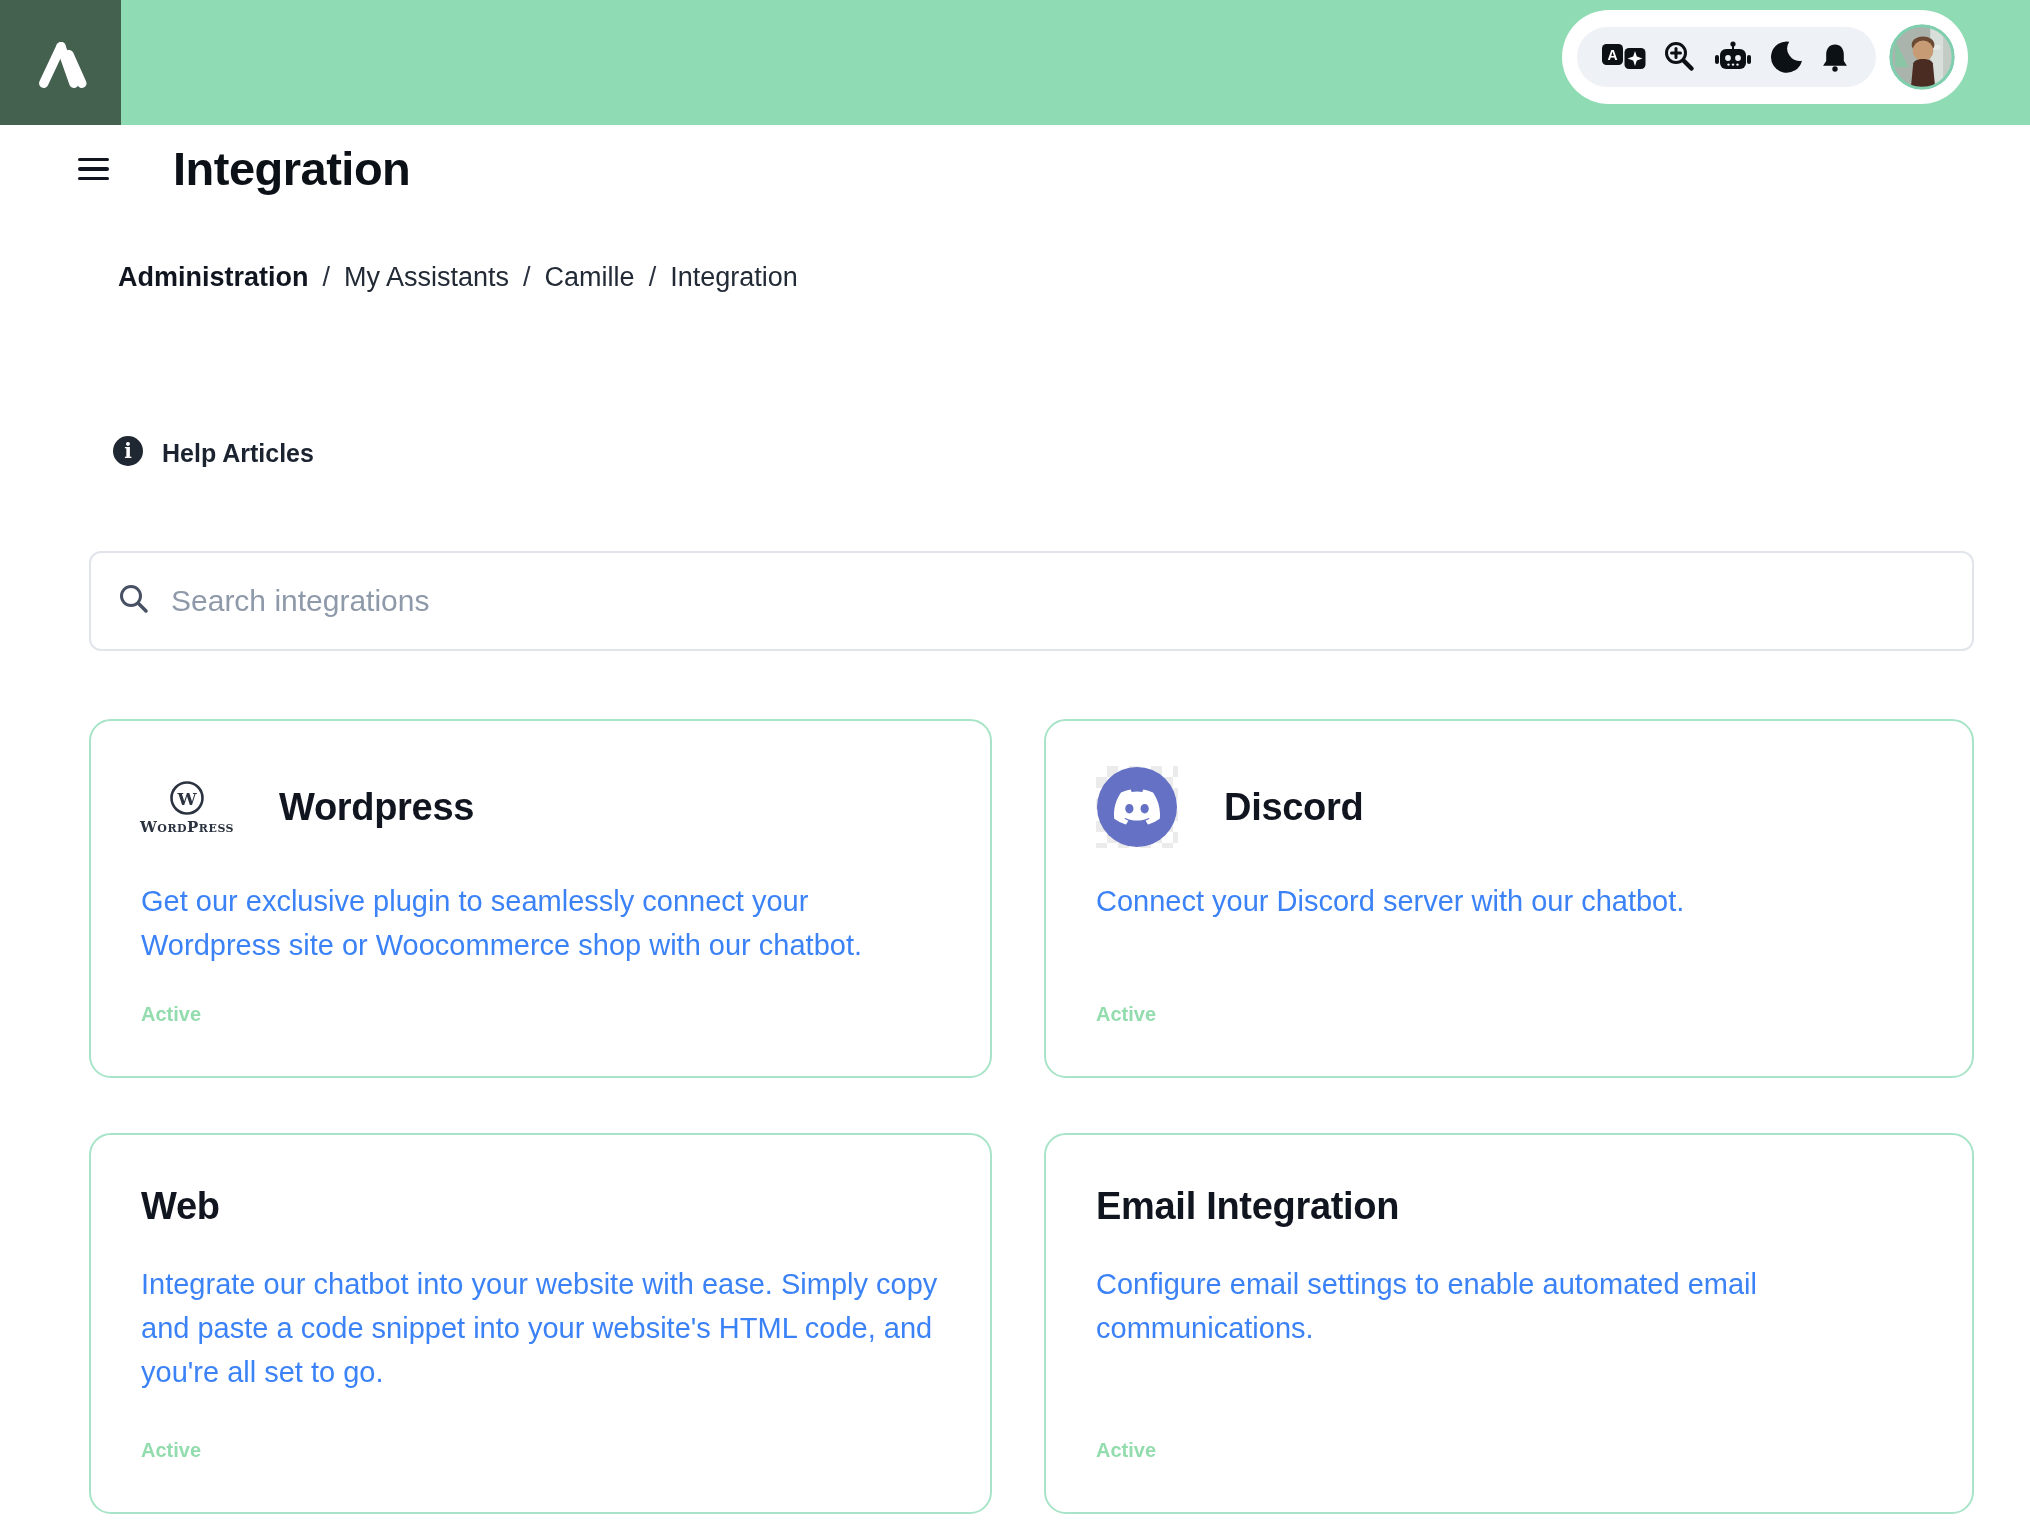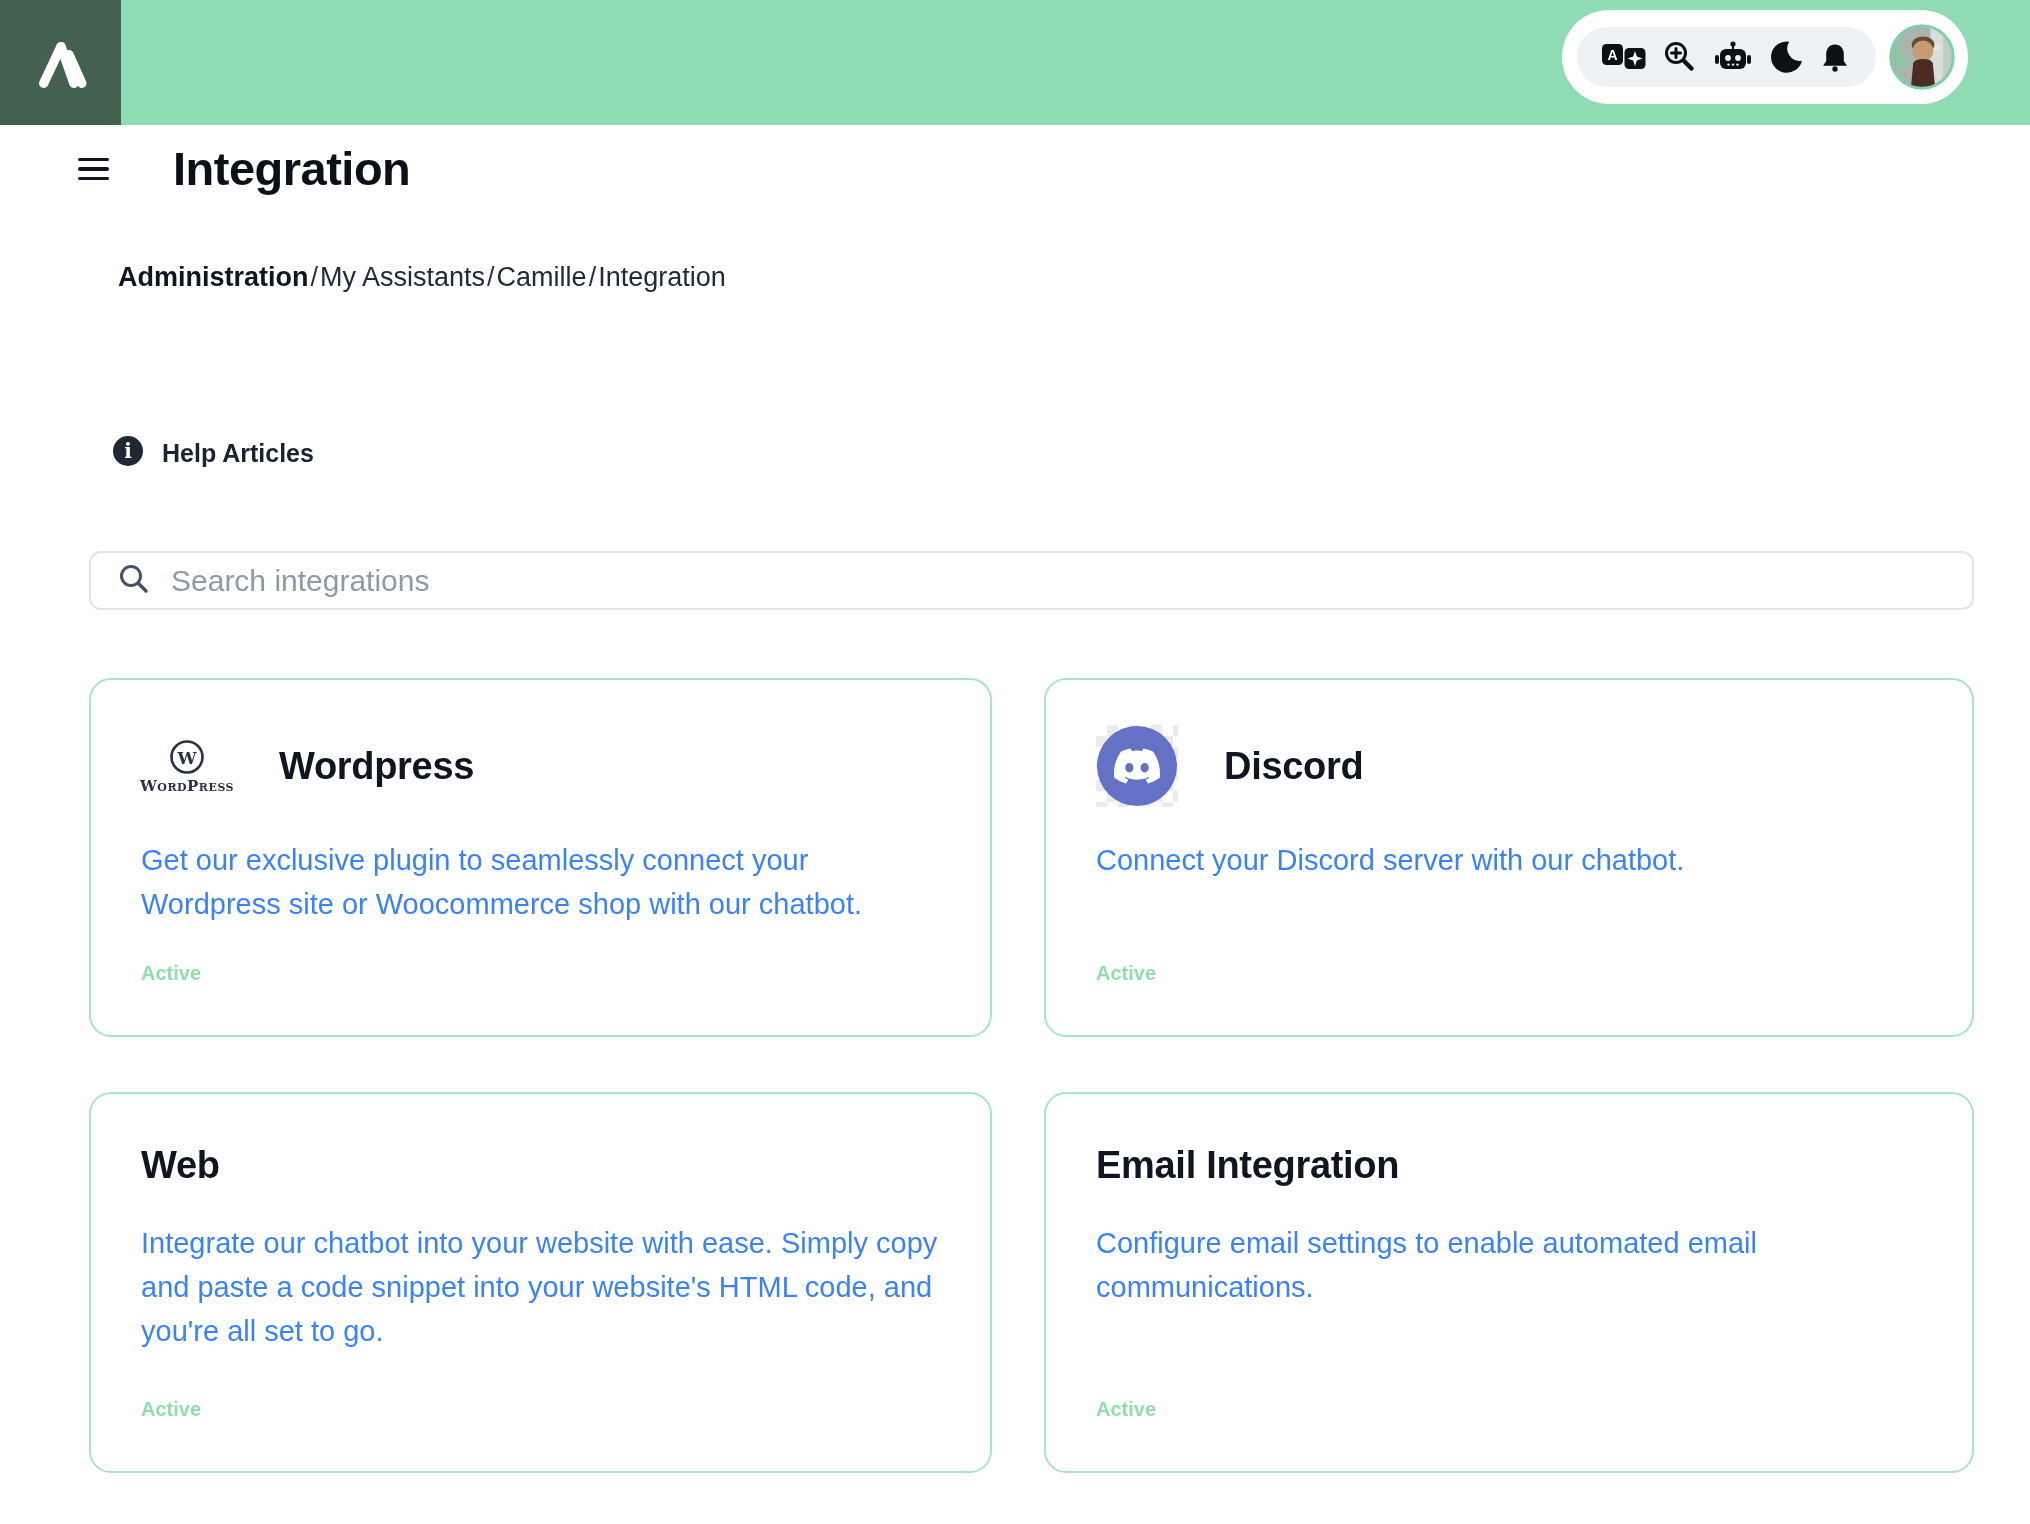--- a/index.html
+++ b/index.html
@@ -18,29 +18,29 @@
   .tray-icon { display:flex; align-items:center; justify-content:center; cursor:pointer; }
   .avatar { width:66px; height:66px; border-radius:50%; overflow:hidden; flex:none; cursor:pointer; }
 
   
   .title-row { margin:16px 0 0 78px; display:flex; align-items:center; gap:64px; }
   .hamburger { display:flex; flex-direction:column; gap:6px; cursor:pointer; padding:4px 0; }
   .hamburger span { width:31px; height:3.4px; background:#10151f; border-radius:2px; }
   .page-title { font-size:47px; font-weight:800; color:#0c1118; letter-spacing:-0.5px; line-height:56px; }
 
   .breadcrumb { margin:62px 0 0 118px; font-size:27px; color:#222a36; line-height:36px;
-                display:flex; gap:2px; align-items:baseline; }
+                display:flex; gap:14px; align-items:baseline; }
   .breadcrumb .crumb { cursor:pointer; }
   .breadcrumb .crumb.first { font-weight:700; color:#10151f; }
   .breadcrumb .sep { color:#2a3240; }
 
   .help-row { margin:140px 0 0 112px; display:flex; align-items:center; gap:18px; cursor:pointer; }
   .help-label { font-size:25px; font-weight:700; color:#1b2330; }
 
-  .search-box { margin:80px 0 0 89px; width:1885px; height:59px; background:#fff;
+  .search-box { margin:80px 0 0 89px; width:1885px; height:100px; background:#fff;
                 border:2px solid #e1e5eb; border-radius:12px; display:flex; align-items:center;
                 padding:0 26px; gap:20px; }
   .search-box input { border:none; outline:none; flex:1; font-size:30px; color:#333d4e;
                       font-family:"Liberation Sans", sans-serif; background:transparent; }
   .search-box input::placeholder { color:#8e99a9; }
 
   
   .cards { margin:68px 0 0 89px; display:grid; grid-template-columns:903px 930px;
            grid-template-rows:359px 381px; column-gap:52px; row-gap:55px; }
   .card { border:2px solid #a8e4c7; border-radius:22px; background:#fff; cursor:pointer;

